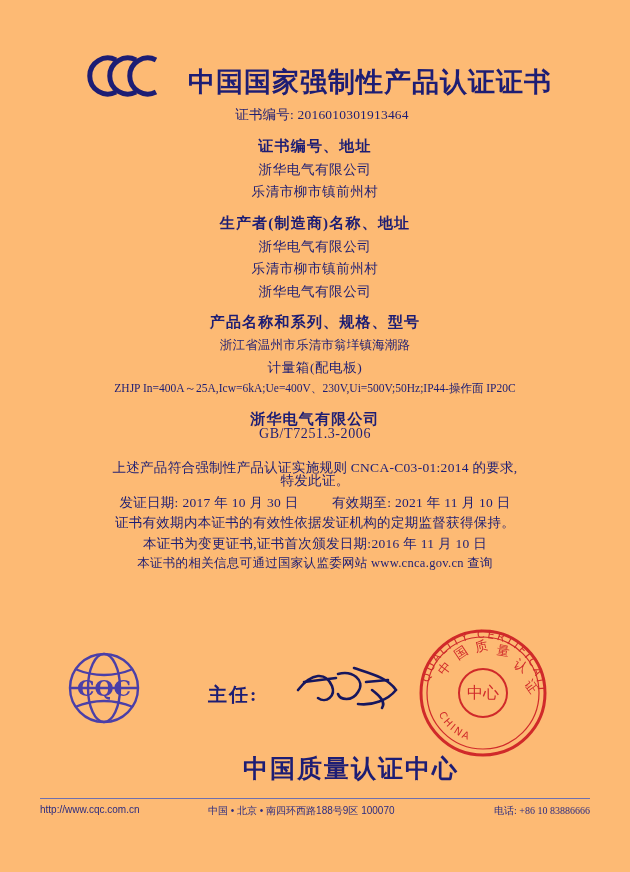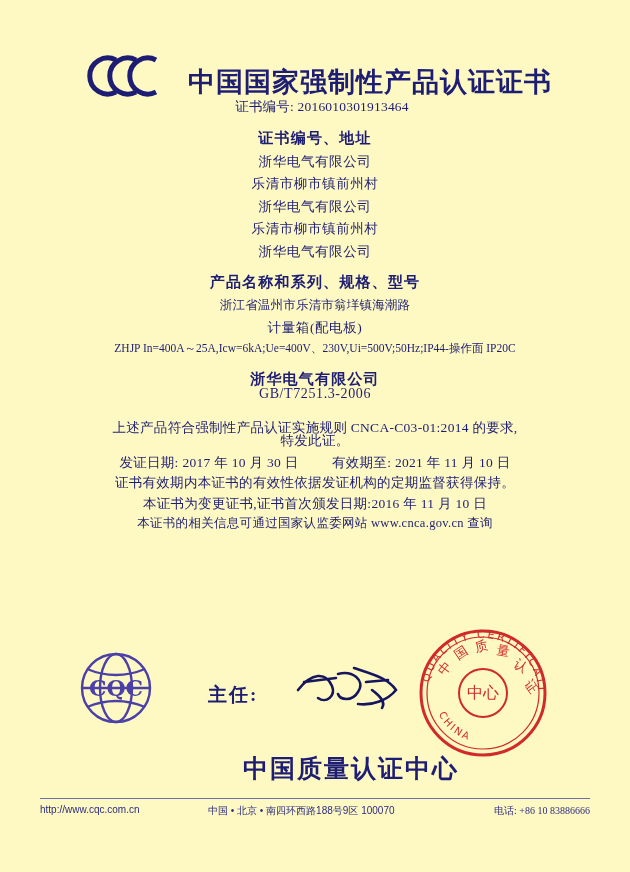--- a/index.html
+++ b/index.html
@@ -12,21 +12,21 @@
     height: 872px;
     font-family: "Liberation Serif", "DejaVu Serif", serif;
     color: #1a1a6e;
     position: relative;
     overflow: hidden;
   }
   .page {
     position: relative;
     width: 630px;
     height: 872px;
-    background: #fef9c3;
+    background: #fdba74;
   }
 
   
   .header {
     position: absolute;
     top: 28px;
     left: 0;
     width: 630px;
     height: 70px;
   }
@@ -58,21 +58,21 @@
     left: 0;
     width: 630px;
     text-align: center;
   }
   .line {
     line-height: 1.0;
     white-space: nowrap;
   }
   .cert-no {
     font-size: 13.5px;
-    margin-top: 0px;
+    margin-top: 8px;
     color: #1d1d74;
     letter-spacing: 0.2px;
     padding-left: 14px;
   }
   .sec-title {
     font-size: 15px;
     font-weight: bold;
     margin-top: 17px;
     letter-spacing: 1.2px;
     color: #1d1d74;
@@ -122,21 +122,21 @@
     color: #1d1d74;
     letter-spacing: 0.3px;
   }
   .note.small {
     font-size: 12.5px;
   }
 
   
   .cqc-logo {
     position: absolute;
-    left: 68px;
+    left: 56px;
     top: 648px;
     width: 96px;
     height: 80px;
   }
 
   
   .director {
     position: absolute;
     left: 208px;
     top: 682px;
@@ -231,20 +231,21 @@
 
     <div class="line cert-no">
       <span>证书编号:</span>
       <span>2016010301913464</span>
     </div>
 
     <div class="line sec-title">证书编号、地址</div>
     <div class="line sec-line">浙华电气有限公司</div>
     <div class="line sec-line">乐清市柳市镇前州村</div>
 
+    <div class="line sec-title">生产者(制造商)名称、地址</div>
     <div class="line sec-line">浙华电气有限公司</div>
     <div class="line sec-line">乐清市柳市镇前州村</div>
 
     <div class="line sec-line">浙华电气有限公司</div>
     <div class="line sec-title">产品名称和系列、规格、型号</div>
 
     <div class="line sec-line small">浙江省温州市乐清市翁垟镇海潮路</div>
     <div class="line sec-line">计量箱(配电板)</div>
     <div class="line model-line">ZHJP In=400A～25A,Icw=6kA;Ue=400V、230V,Ui=500V;50Hz;IP44-操作面 IP20C</div>
 

